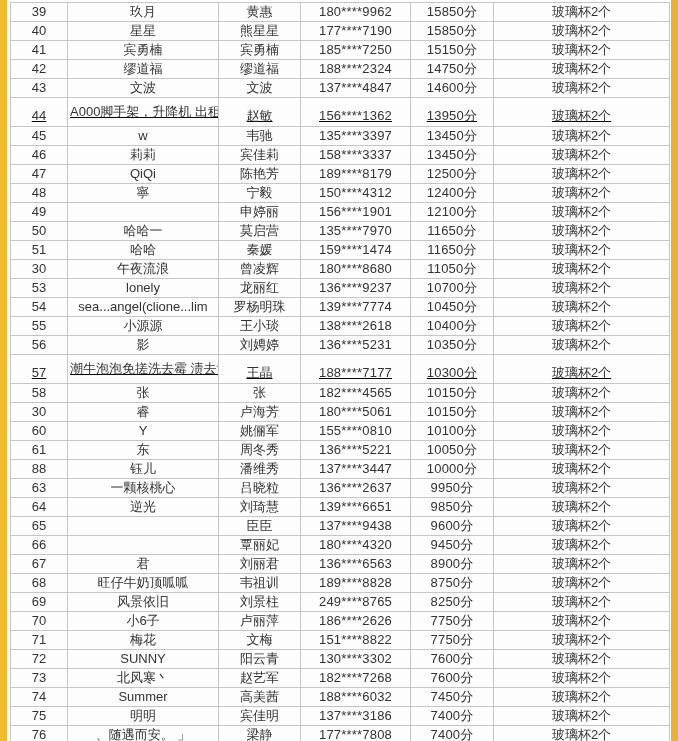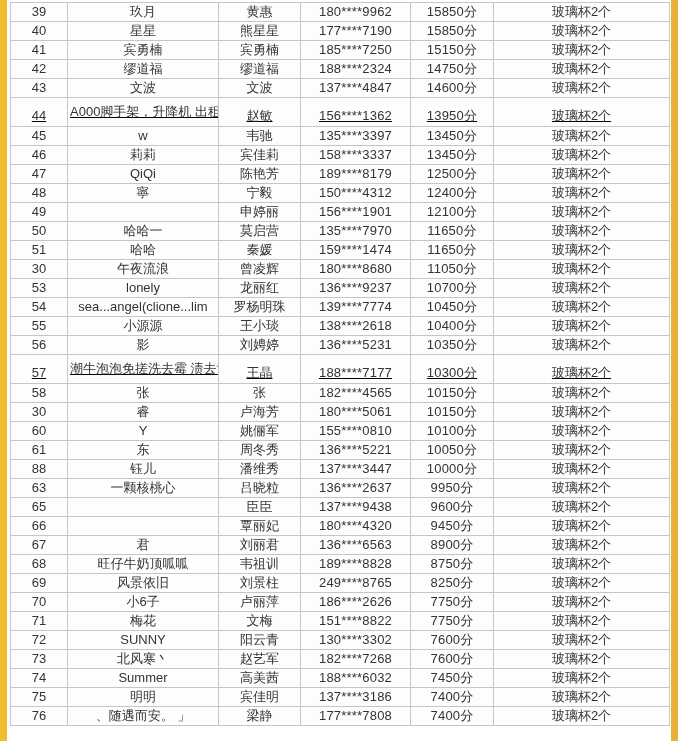--- a/index.html
+++ b/index.html
@@ -259,20 +259,28 @@
       </tr>
       <tr class="row">
         <td class="col-rank">63</td>
         <td class="col-nickname">一颗核桃心</td>
         <td class="col-name">吕晓粒</td>
         <td class="col-phone">136****2637</td>
         <td class="col-points">9950分</td>
         <td class="col-prize">玻璃杯2个</td>
       </tr>
       <tr class="row">
+        <td class="col-rank">64</td>
+        <td class="col-nickname">逆光</td>
+        <td class="col-name">刘琦慧</td>
+        <td class="col-phone">139****6651</td>
+        <td class="col-points">9850分</td>
+        <td class="col-prize">玻璃杯2个</td>
+      </tr>
+      <tr class="row">
         <td class="col-rank">65</td>
         <td class="col-nickname"></td>
         <td class="col-name">臣臣</td>
         <td class="col-phone">137****9438</td>
         <td class="col-points">9600分</td>
         <td class="col-prize">玻璃杯2个</td>
       </tr>
       <tr class="row">
         <td class="col-rank">66</td>
         <td class="col-nickname"></td>

